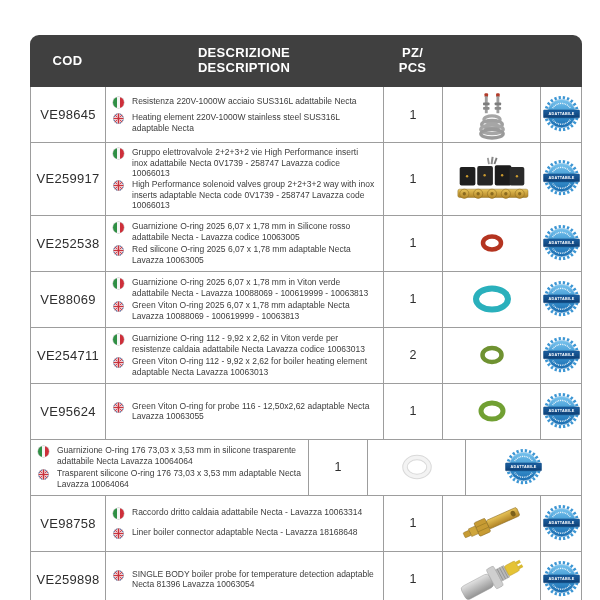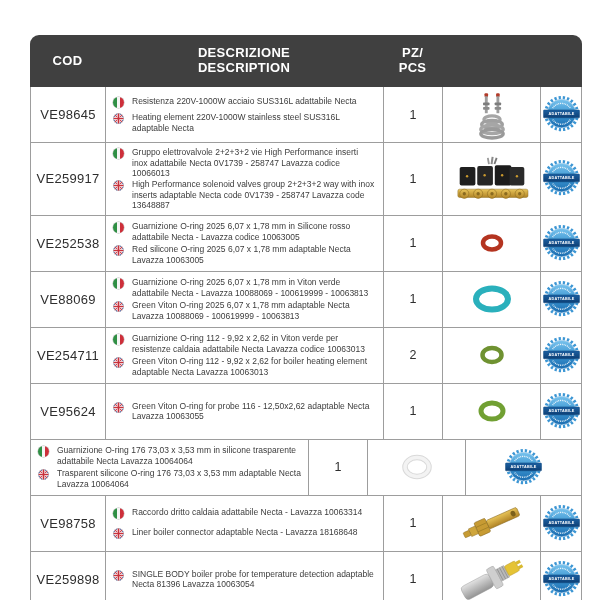--- a/index.html
+++ b/index.html
@@ -157,21 +157,21 @@
           <svg class="flag-uk" viewBox="0 0 12 12">
               <g clip-path="url(#ukclip)">
                 <rect width="12" height="12" fill="#2b3f8e"></rect>
                 <path d="M0 0 L12 12 M12 0 L0 12" stroke="#fff" stroke-width="2.6"></path>
                 <path d="M0 0 L12 12 M12 0 L0 12" stroke="#c8313c" stroke-width="1.1"></path>
                 <path d="M6 0 V12 M0 6 H12" stroke="#fff" stroke-width="3.4"></path>
                 <path d="M6 0 V12 M0 6 H12" stroke="#c8313c" stroke-width="1.9"></path>
               </g>
               <circle cx="6" cy="6" r="5.5" fill="none" stroke="#b5b5b5" stroke-width="0.5"></circle>
             </svg>
-          <span class="txt">High Performance solenoid valves group 2+2+3+2 way with inox inserts adaptable Necta code 0V1739 - 258747 Lavazza code 13648887</span>
+          <span class="txt">High Performance solenoid valves group 2+2+3+2 way with inox inserts adaptable Necta code 0V1739 - 258747 Lavazza code 10066013</span>
         </div>
       </div>
       <div class="cell c-pz w-pz">
           <span>1</span>
         </div>
       <div class="cell c-img w-img">
         <svg width="88" height="48" viewBox="0 0 90 52">
           <rect x="44" y="2" width="2.2" height="8" fill="#8a8a8a" transform="rotate(8 45 6)"></rect>
           <rect x="40" y="3" width="2" height="7" fill="#9a9a9a" transform="rotate(-10 41 6)"></rect>
           <rect x="48" y="3" width="2" height="7" fill="#777" transform="rotate(20 49 6)"></rect>

